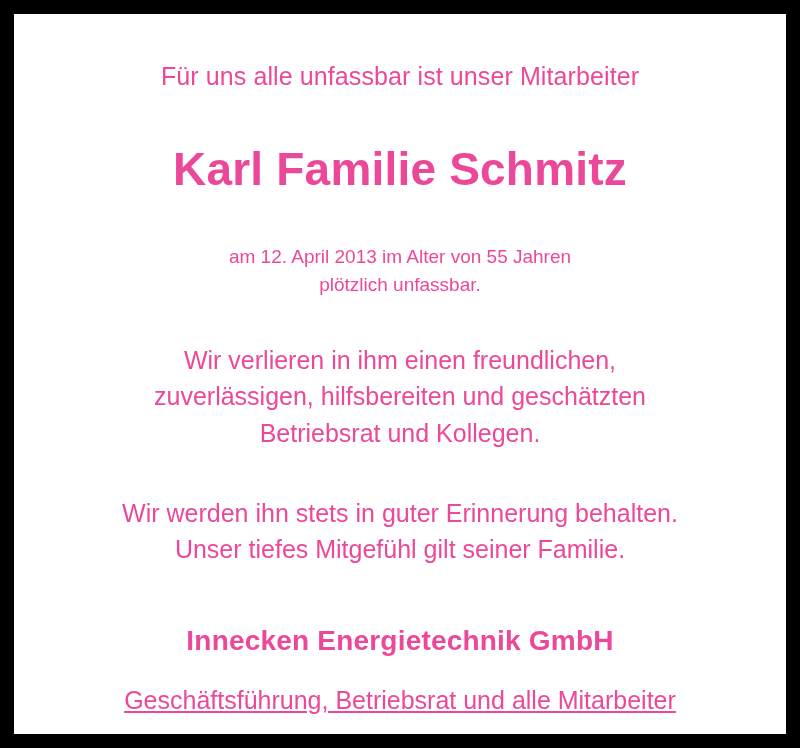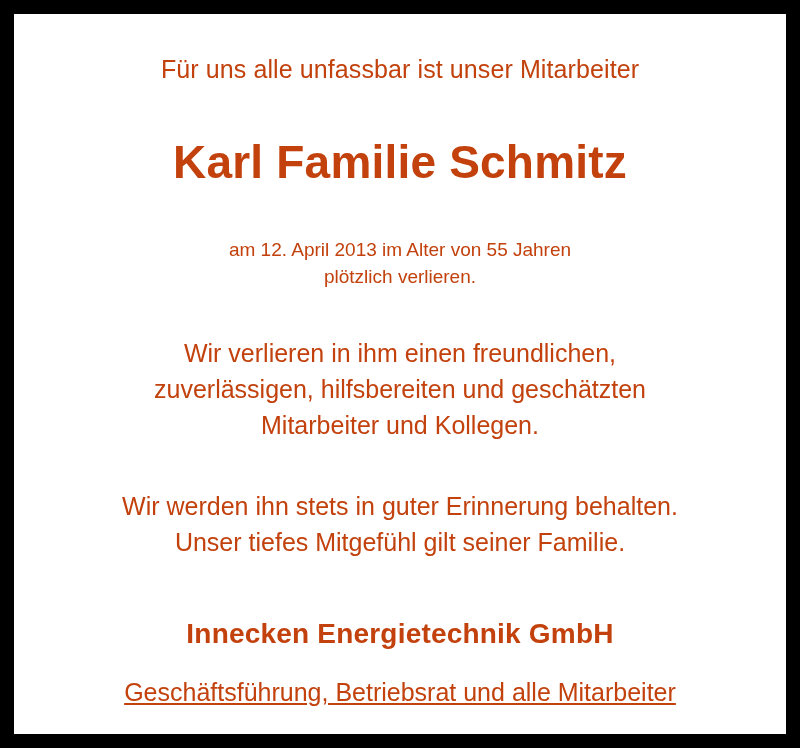--- a/index.html
+++ b/index.html
@@ -17,25 +17,25 @@
     width: 800px;
     height: 748px;
     background: #000000;
     padding: 14px;
   }
   .obituary-card {
     box-sizing: border-box;
     width: 100%;
     height: 100%;
     background: #ffffff;
-    color: #c2410c;
+    color: #ec4899;
     display: flex;
     flex-direction: column;
     align-items: center;
-    justify-content: flex-start;
+    justify-content: flex-end;
     padding: 34px 24px 18px 24px;
     text-align: center;
   }
   .intro-line {
     font-size: 25px;
     line-height: 1.25;
     letter-spacing: 0.1px;
     margin: 6px 0 0 0;
   }
   .deceased-name {
@@ -82,27 +82,27 @@
 
 <div class="obituary-frame">
   <div class="obituary-card">
 
     <p class="intro-line">Für uns alle unfassbar ist unser Mitarbeiter</p>
 
     <h1 class="deceased-name">Karl Familie Schmitz</h1>
 
     <p class="death-info">
       <span class="text-line">am 12. April 2013 im Alter von 55 Jahren</span>
-      <span class="text-line">plötzlich verlieren.</span>
+      <span class="text-line">plötzlich unfassbar.</span>
     </p>
 
     <p class="tribute-block">
       <span class="text-line">Wir verlieren in ihm einen freundlichen,</span>
       <span class="text-line">zuverlässigen, hilfsbereiten und geschätzten</span>
-      <span class="text-line">Mitarbeiter und Kollegen.</span>
+      <span class="text-line">Betriebsrat und Kollegen.</span>
     </p>
 
     <p class="memory-block">
       <span class="text-line">Wir werden ihn stets in guter Erinnerung behalten.</span>
       <span class="text-line">Unser tiefes Mitgefühl gilt seiner Familie.</span>
     </p>
 
     <p class="company-name">Innecken Energietechnik GmbH</p>
 
     <p class="signatories">Geschäftsführung, Betriebsrat und alle Mitarbeiter</p>

